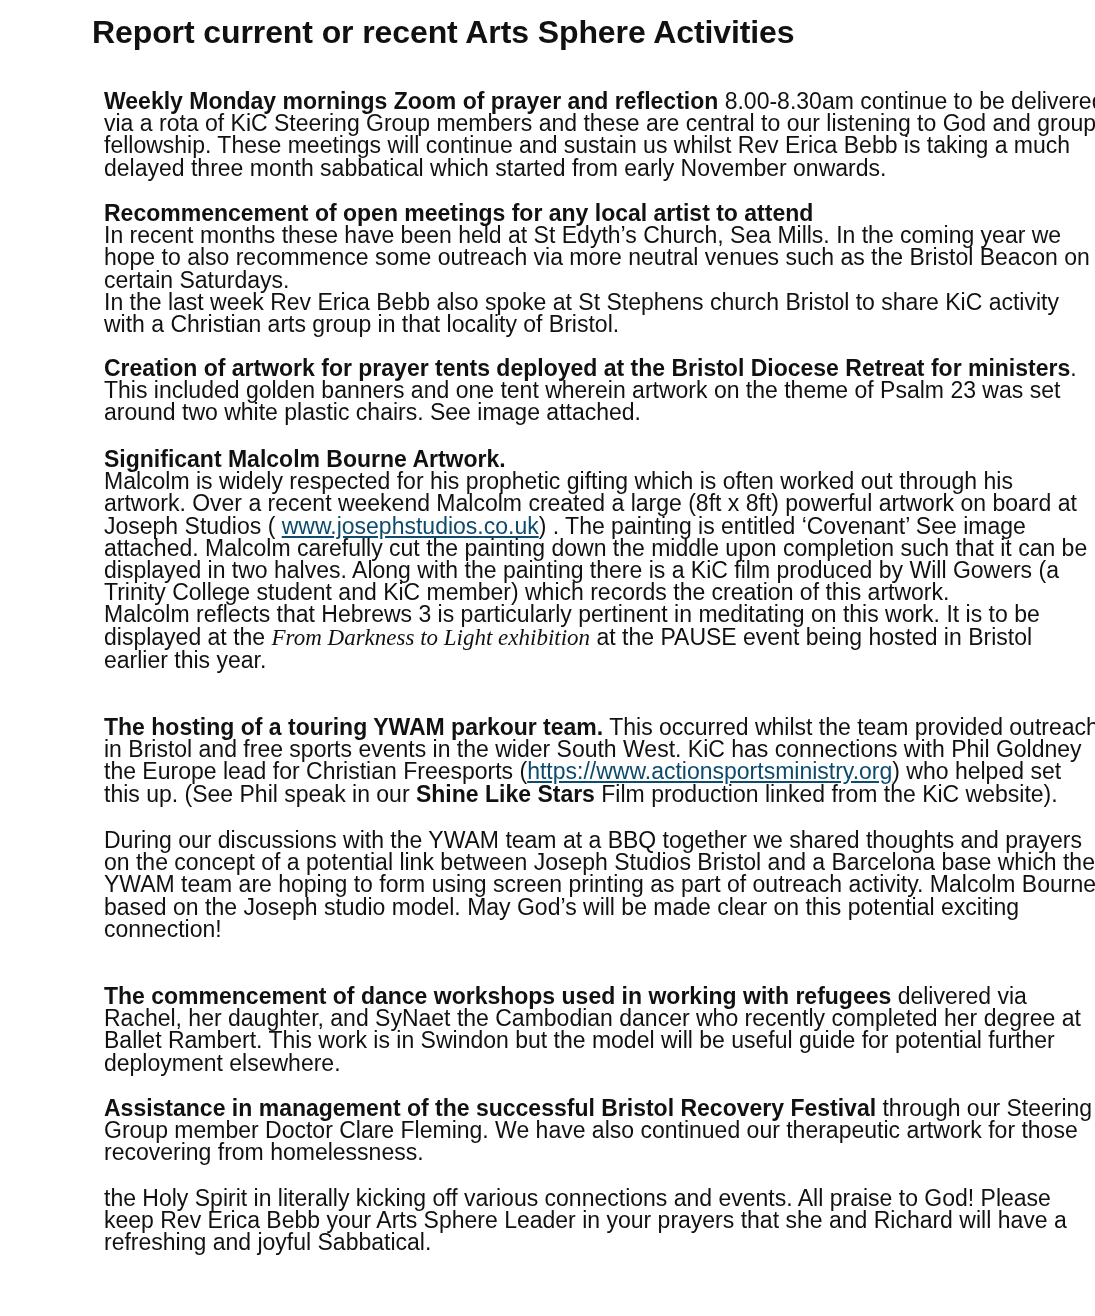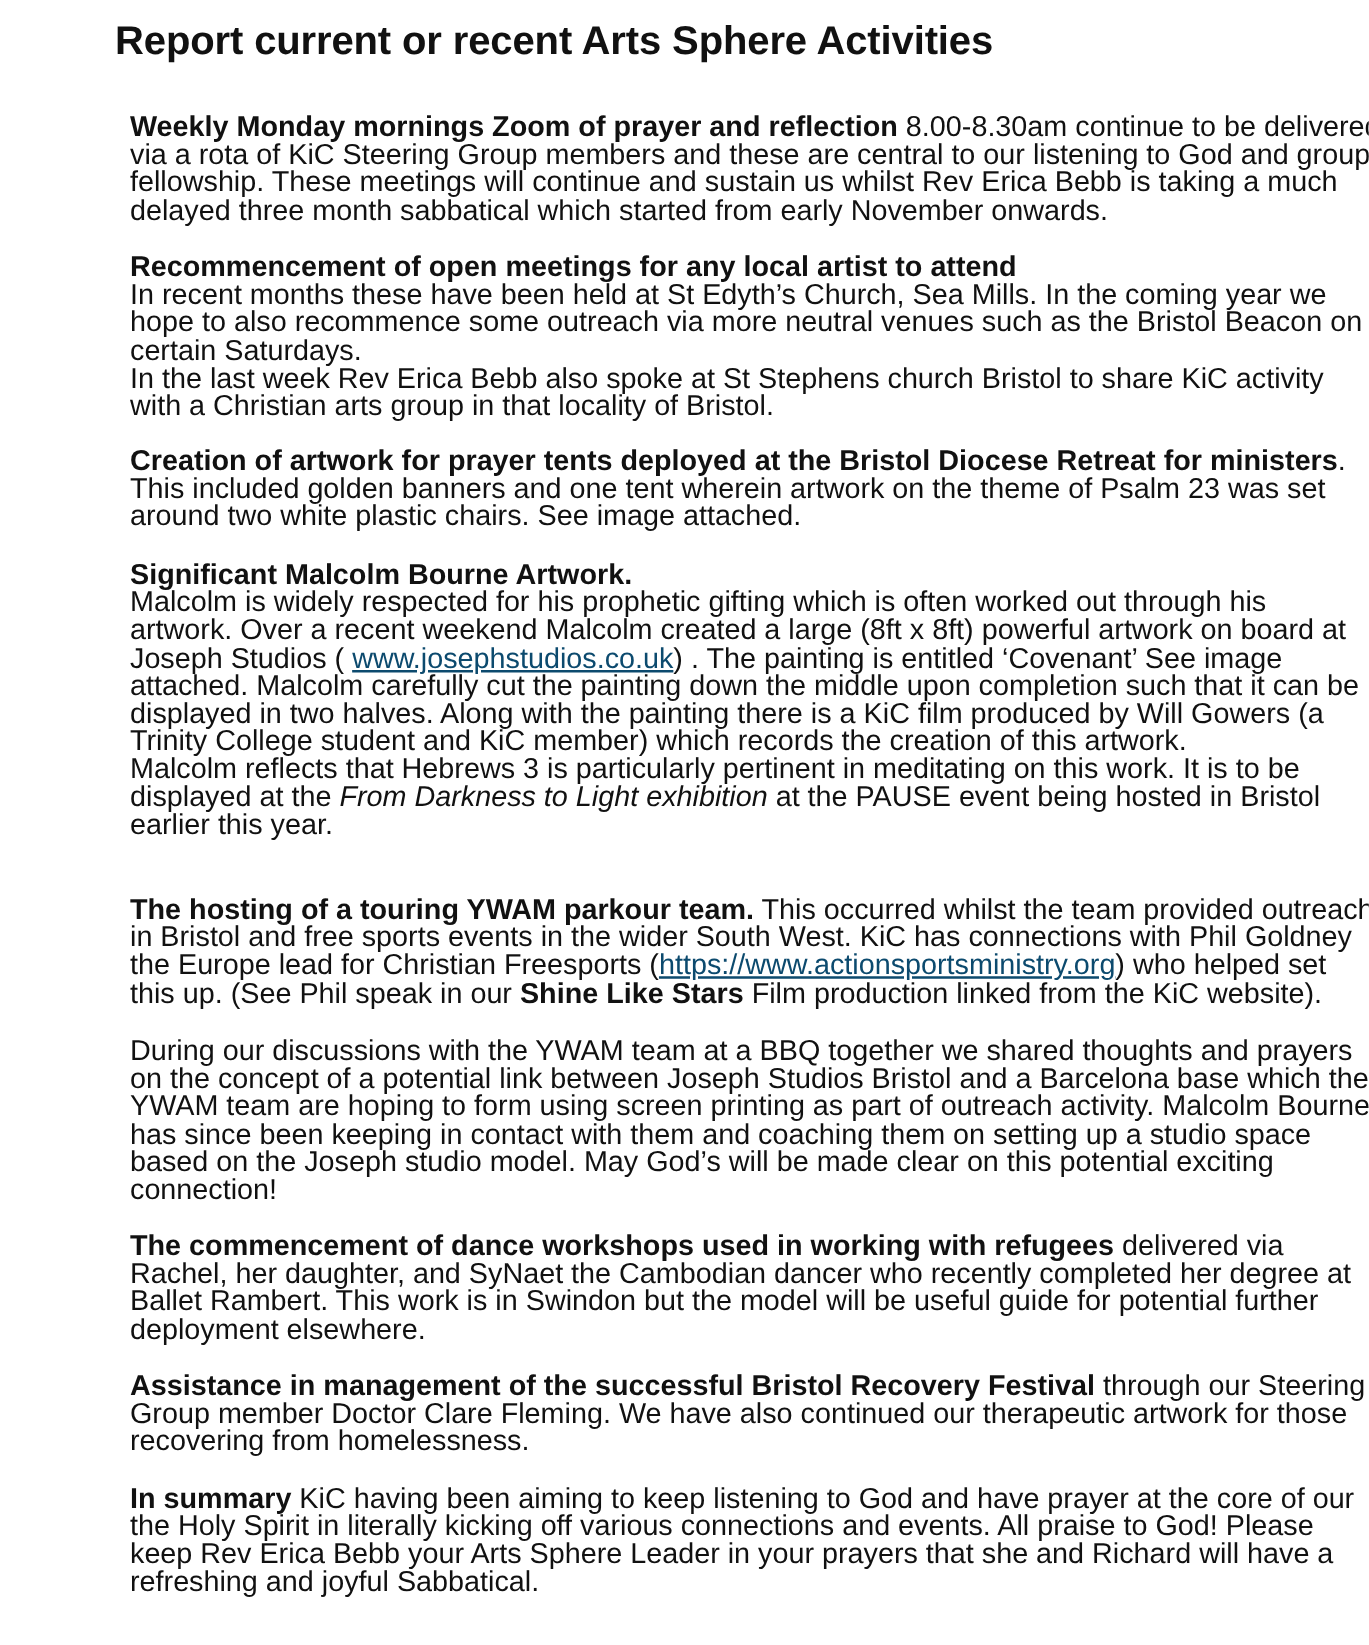--- a/index.html
+++ b/index.html
@@ -31,21 +31,21 @@
       width: 900px;
       font-size: 23px;
       line-height: 22.2px;
       margin: 0;
     }
     .line {
       display: block;
       white-space: nowrap;
     }
     b { font-weight: bold; }
-    i { font-style: italic; }
+    i { font-style: italic; font-family: Liberation Serif, serif; }
     .link {
       text-decoration: underline;
       color: #0c4a6e;
     }
   </style>
 </head>
 <body>
 
 <h1 class="title">Report current or recent Arts Sphere Activities</h1>
 
@@ -83,33 +83,31 @@
 <div class="para" style="top:716px">
     <span class="line"><b>The hosting of a touring YWAM parkour team.</b><span> This occurred whilst the team provided outreach</span></span>
     <span class="line"><span>in Bristol and free sports events in the wider South West. KiC has connections with Phil Goldney</span></span>
     <span class="line"><span>the Europe lead for Christian Freesports (</span><a class="link">https://www.actionsportsministry.org</a><span>) who helped set</span></span>
     <span class="line"><span>this up. (See Phil speak in our </span><b>Shine Like Stars</b><span> Film production linked from the KiC website).</span></span>
   </div>
 <div class="para" style="top:829px">
     <span class="line"><span>During our discussions with the YWAM team at a BBQ together we shared thoughts and prayers</span></span>
     <span class="line"><span>on the concept of a potential link between Joseph Studios Bristol and a Barcelona base which the</span></span>
     <span class="line"><span>YWAM team are hoping to form using screen printing as part of outreach activity. Malcolm Bourne</span></span>
-    <span class="line"><span>has since been keeping in contact with them and coaching them on setting up a studio space</span></span>
     <span class="line"><span>based on the Joseph studio model. May God’s will be made clear on this potential exciting</span></span>
     <span class="line"><span>connection!</span></span>
   </div>
 <div class="para" style="top:985px">
     <span class="line"><b>The commencement of dance workshops used in working with refugees</b><span> delivered via</span></span>
     <span class="line"><span>Rachel, her daughter, and SyNaet the Cambodian dancer who recently completed her degree at</span></span>
     <span class="line"><span>Ballet Rambert. This work is in Swindon but the model will be useful guide for potential further</span></span>
     <span class="line"><span>deployment elsewhere.</span></span>
   </div>
 <div class="para" style="top:1097px">
     <span class="line"><b>Assistance in management of the successful Bristol Recovery Festival</b><span> through our Steering</span></span>
     <span class="line"><span>Group member Doctor Clare Fleming. We have also continued our therapeutic artwork for those</span></span>
     <span class="line"><span>recovering from homelessness.</span></span>
   </div>
 <div class="para" style="top:1187px">
-    <span class="line"><b>In summary</b><span> KiC having been aiming to keep listening to God and have prayer at the core of our</span></span>
     <span class="line"><span>the Holy Spirit in literally kicking off various connections and events. All praise to God! Please</span></span>
     <span class="line"><span>keep Rev Erica Bebb your Arts Sphere Leader in your prayers that she and Richard will have a</span></span>
     <span class="line"><span>refreshing and joyful Sabbatical.</span></span>
   </div>
 
 </body></html>

